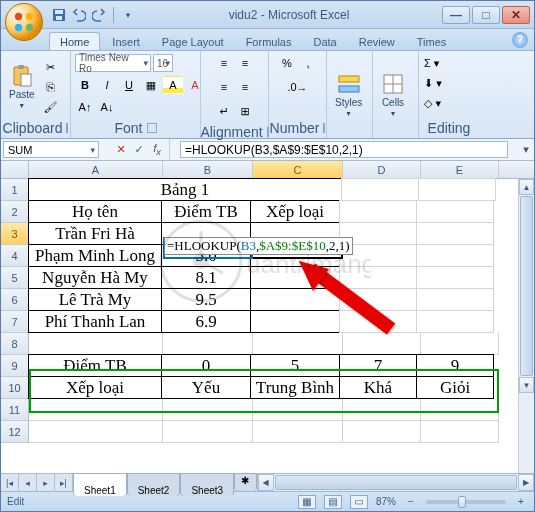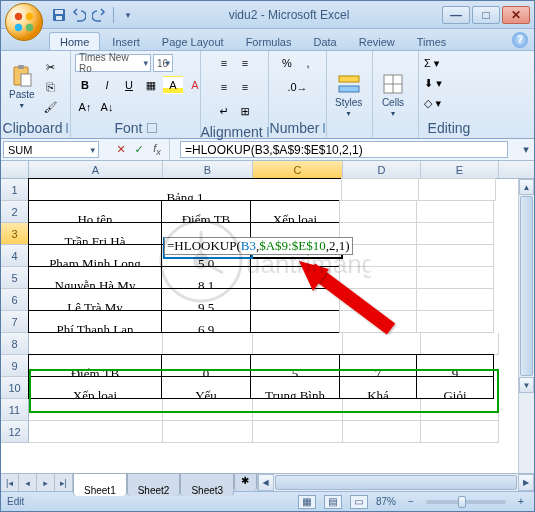--- a/index.html
+++ b/index.html
@@ -51,21 +51,21 @@
   
   .grid-area { position: relative; height: 312px; overflow: hidden; background:#fff;}
   .colheads { display: flex; height: 18px; background: linear-gradient(#f0f4fa,#dce5f0); border-bottom:1px solid #a8bcd0;}
   .corner { width: 28px; border-right: 1px solid #a8bcd0; background:linear-gradient(#f0f4fa,#dce5f0);}
   .colhead { border-right: 1px solid #c0ccda; text-align: center; font-size: 11px; color: #3b5a82; line-height:18px;}
   .colhead.sel{ background:linear-gradient(#ffe9a8,#ffd060); color:#8a5a00;}
   .rows { position:relative; }
   .row { display: flex; height: 22px; }
   .rowhead { width: 28px; background: linear-gradient(#f0f4fa,#dce5f0); border-right: 1px solid #a8bcd0; border-bottom: 1px solid #c0ccda; text-align: center; font-size: 11px; color:#3b5a82; line-height:22px;}
   .rowhead.sel{ background:linear-gradient(#ffe9a8,#ffd060); color:#8a5a00;}
-  .cell { border-right: 1px solid #d4d4d4; border-bottom: 1px solid #d4d4d4; padding: 8px 3px; font-size: 13px; font-family: "Times New Roman", serif; line-height:22px; overflow:visible; white-space:nowrap; background:#fff;}
+  .cell { border-right: 1px solid #d4d4d4; border-bottom: 1px solid #d4d4d4; padding: 0 3px; font-size: 17px; font-family: "Times New Roman", serif; line-height:22px; overflow:visible; white-space:nowrap; background:#fff;}
   .cell.center{ text-align:center;}
   .cA{width:134px;} .cB{width:90px;} .cC{width:90px;} .cD{width:78px;} .cE{width:78px;}
   
   
   .tbl .cell{ border:1px solid #000; margin:-1px 0 0 -1px;}
   
   
   .formula-edit { position:absolute; left:163px; top:58px; font-family:"Times New Roman",serif; font-size:13px; z-index:5; background:#fff; padding:0 2px; border:1px solid #888;}
   .formula-edit .fn{color:#000;} .formula-edit .ref1{color:#0070c0;} .formula-edit .ref2{color:#008000;margin-top:12px;} .formula-edit .num{color:#000;}
   

